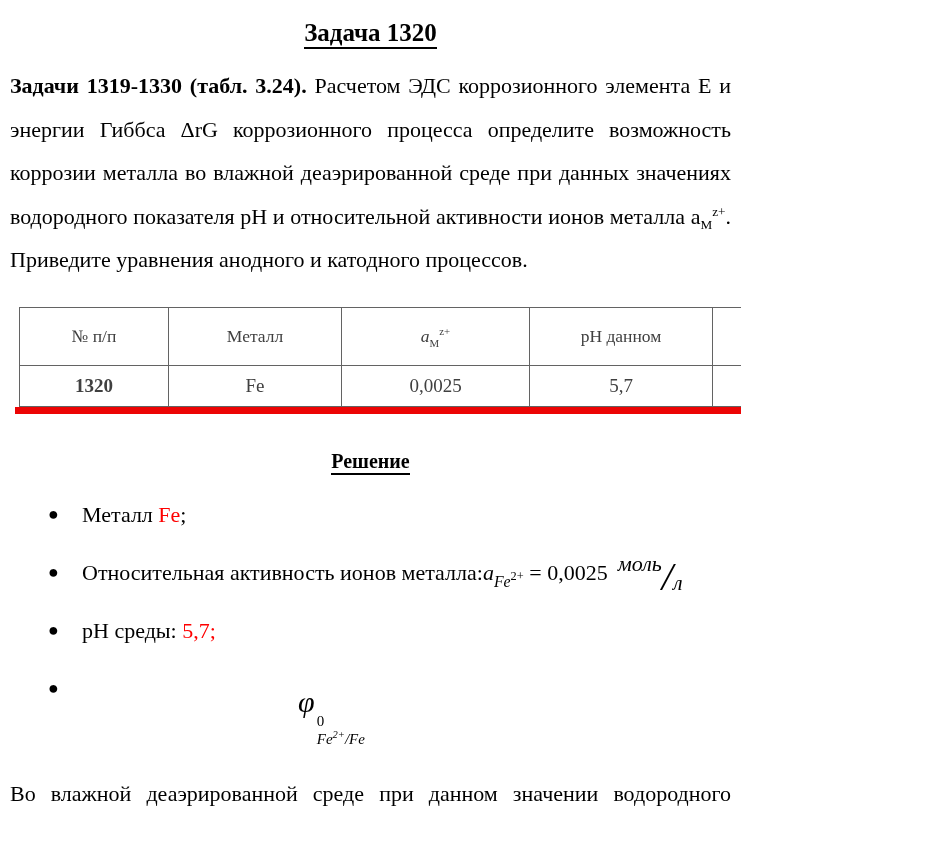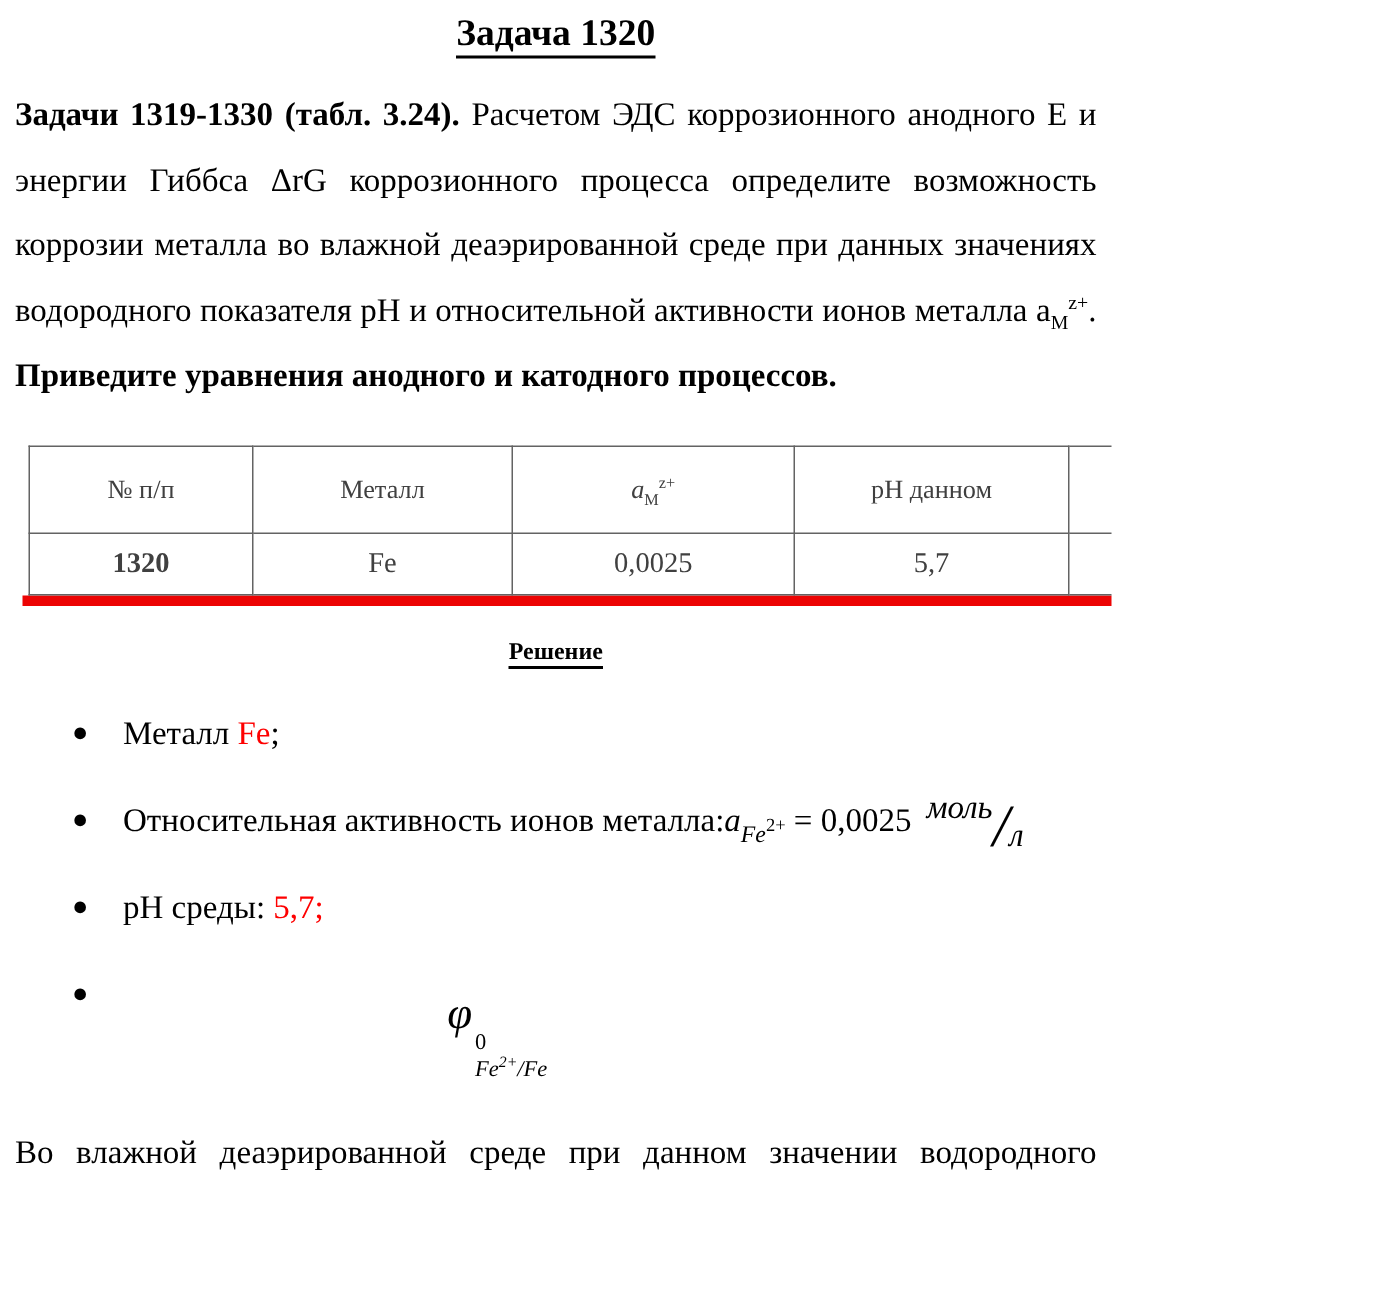--- a/index.html
+++ b/index.html
@@ -4,47 +4,47 @@
 <style>
   html,body{margin:0;padding:0;background:#ffffff;}
   .page{
     position:relative;
     width:741px;height:863px;
     overflow:hidden;
     background:#ffffff;
     font-family:"Liberation Serif","DejaVu Serif",serif;
     color:#000000;
     box-sizing:border-box;
-    padding:6px 10px 0 10px;
+    padding:16px 10px 0 10px;
   }
   
   .doc-title{
     text-align:center;
     font-size:25px;font-weight:bold;
     line-height:34px;
     margin:0 0 0 0;
   }
   .doc-title .u{border-bottom:2.5px solid #000;padding-bottom:1px;}
   .solution-heading{
     text-align:center;
-    font-size:16px;font-weight:bold;
+    font-size:20px;font-weight:bold;
     line-height:30px;
-    margin:16px 0 0 0;
+    margin:32px 0 0 0;
   }
   .solution-heading .u{border-bottom:2.5px solid #000;padding-bottom:1px;}
   
   .para{margin-top:14px;}
   .jline{
     font-size:22px;
     line-height:43.5px;
     text-align:justify;
     text-align-last:justify;
     white-space:normal;
   }
-  .jline.last{text-align-last:left;font-weight:bold;}
+  .jline.last{text-align-last:left;}
   .bold{font-weight:bold;}
   .red{color:#fe0000;}
   sup.s, .sup{vertical-align:super;font-size:60%;line-height:0;}
   sub.s, .sub{vertical-align:sub;font-size:60%;line-height:0;}
   
   .table-wrap{
     margin:25px 0 0 9px;
     width:890px;
     filter:blur(0.35px);
   }
@@ -114,21 +114,21 @@
 <body>
 
 <div class="page">
 
   <div class="doc-title">
     <span class="u">Задача 1320</span>
   </div>
 
   <div class="para">
     <div class="jline">
-      <span class="bold">Задачи 1319-1330 (табл. 3.24).</span><span> Расчетом ЭДС коррозионного анодного Е и</span>
+      <span class="bold">Задачи 1319-1330 (табл. 3.24).</span><span> Расчетом ЭДС коррозионного элемента Е и</span>
     </div>
     <div class="jline">энергии Гиббса ΔrG коррозионного процесса определите возможность</div>
     <div class="jline">коррозии металла во влажной деаэрированной среде при данных значениях</div>
     <div class="jline">
       <span>водородного показателя pH и относительной активности ионов металла a</span><sub class="s">M</sub><sup class="s">z+</sup><span>.</span>
     </div>
     <div class="jline last">Приведите уравнения анодного и катодного процессов.</div>
   </div>
 
   <div class="table-wrap">

